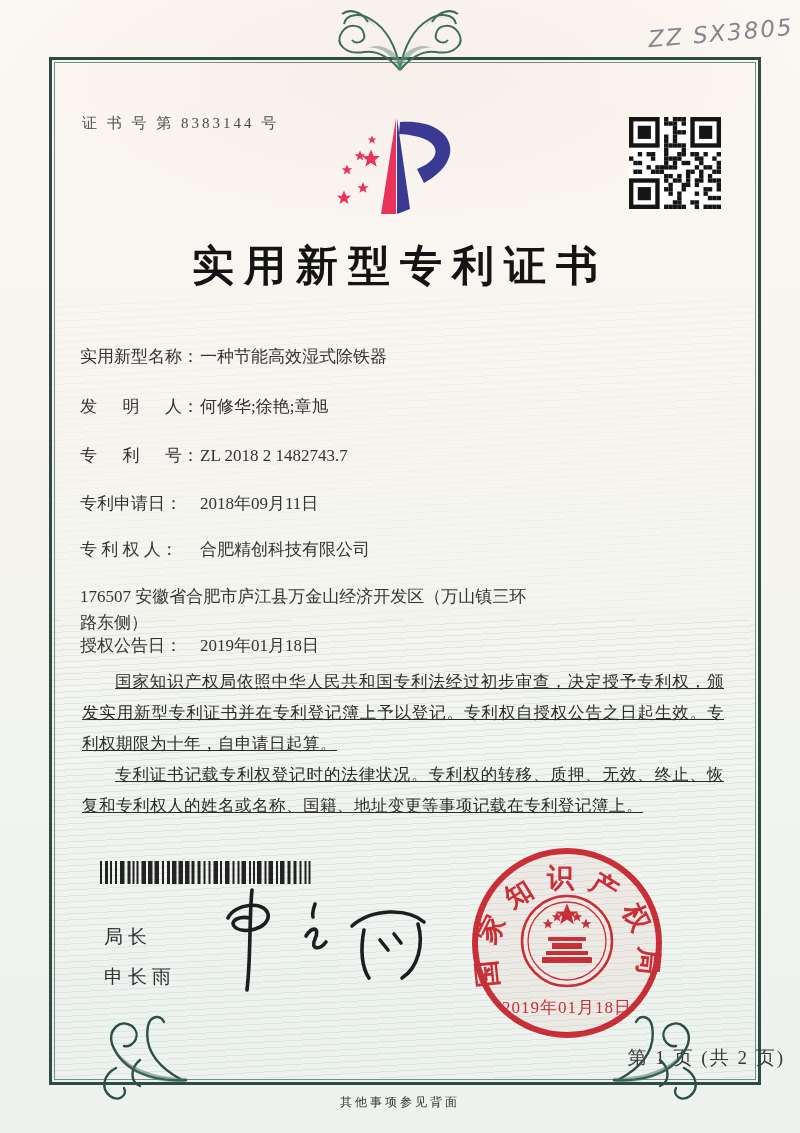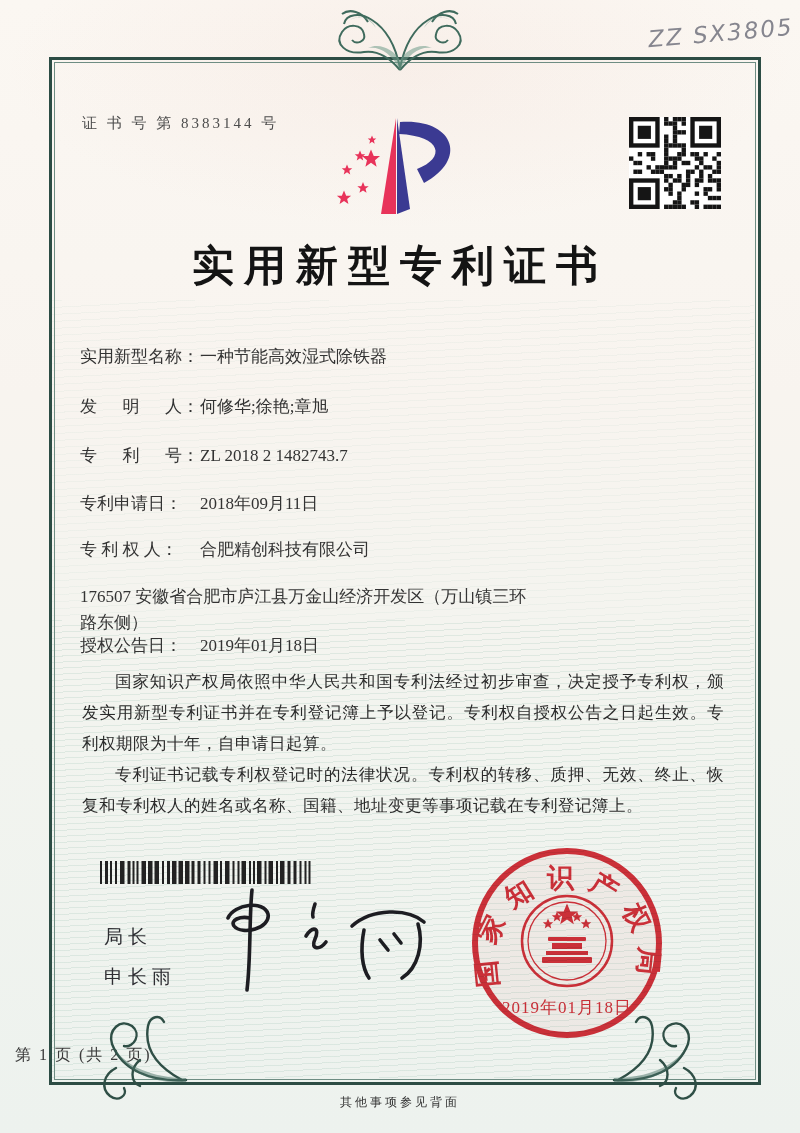--- a/index.html
+++ b/index.html
@@ -25,30 +25,30 @@
   .frow{position:absolute;left:80px;z-index:2;display:flex;font-size:17px;color:#333;line-height:26px;}
   .flabel{display:inline-block;width:120px;flex:none;white-space:nowrap;}
   .fvalue{display:inline-block;}
   .r-name{top:344px}.r-inv{top:394px}.r-pno{top:443px}.r-fil{top:491px}.r-own{top:537px}
   .r-addr{top:584px}.r-addr .fvalue{width:452px}
   .r-grant{top:633px}
   .r-grant .pair1 .fvalue{width:160px}
   .r-grant .pair2 .flabel{width:112px}
   .pair1,.pair2{display:flex}
   .paras{position:absolute;left:82px;top:666px;width:642px;z-index:2;font-size:16.5px;
-    line-height:31px;color:#2b2b2b;text-align:justify;letter-spacing:.5px;}
+    line-height:31px;color:#2b2b2b;text-align:justify;letter-spacing:.5px;text-decoration:underline;}
   .paras p{margin:0;text-indent:2em;}
   .barcode{position:absolute;left:100px;top:861px;width:212px;height:23px;z-index:2;}
   .signer{position:absolute;left:104px;top:924px;z-index:2;
     font-family:Liberation Serif, serif;font-size:19px;color:#2d2d32;letter-spacing:5px;}
   .signer div{margin-bottom:14px;}
   .signature{position:absolute;left:212px;top:878px;width:240px;height:122px;z-index:2;}
   .seal{position:absolute;left:460px;top:845px;width:214px;height:208px;z-index:3;mix-blend-mode:multiply;}
-  .page-info{position:absolute;left:15px;width:770px;top:1045px;z-index:2;text-align:left;
-    font-size:16px;color:#3a3a3a;letter-spacing:2px;}
+  .page-info{position:absolute;left:15px;width:770px;top:1045px;z-index:2;text-align:right;
+    font-size:19px;color:#3a3a3a;letter-spacing:2px;}
   .back-note{position:absolute;left:15px;width:770px;top:1094px;z-index:2;text-align:center;
     font-size:12px;color:#333;letter-spacing:3px;}
   .ornament-top{position:absolute;left:268px;top:0;width:264px;height:74px;z-index:2;}
   .flourish{position:absolute;width:104px;height:96px;z-index:2;}
   .fl-left{left:86px;top:1008px;}
   .fl-right{left:610px;top:1008px;transform:scaleX(-1);}
 </style>
 </head>
 <body>
 

